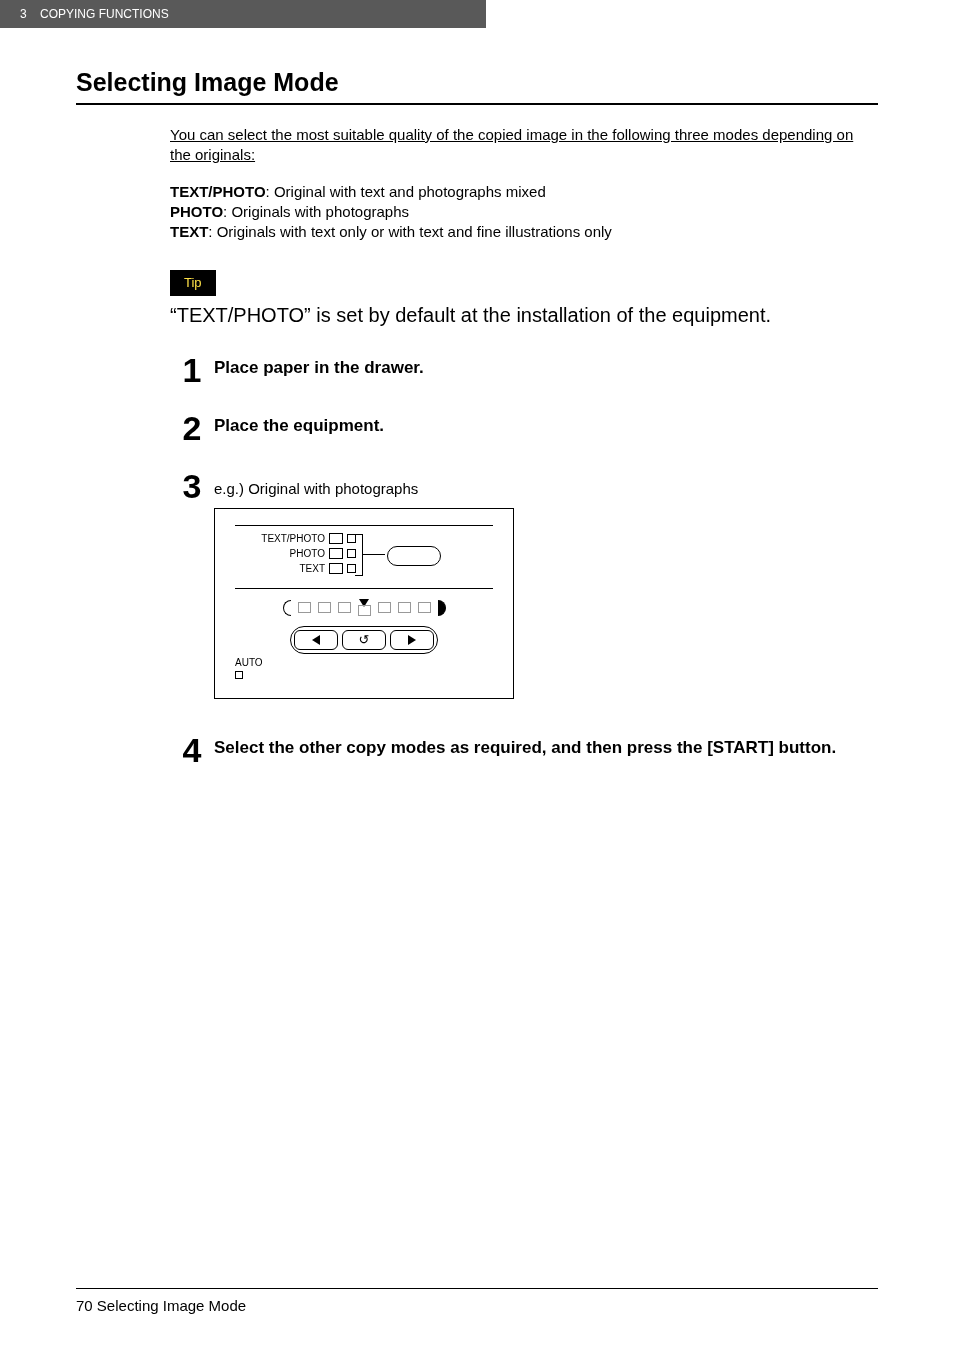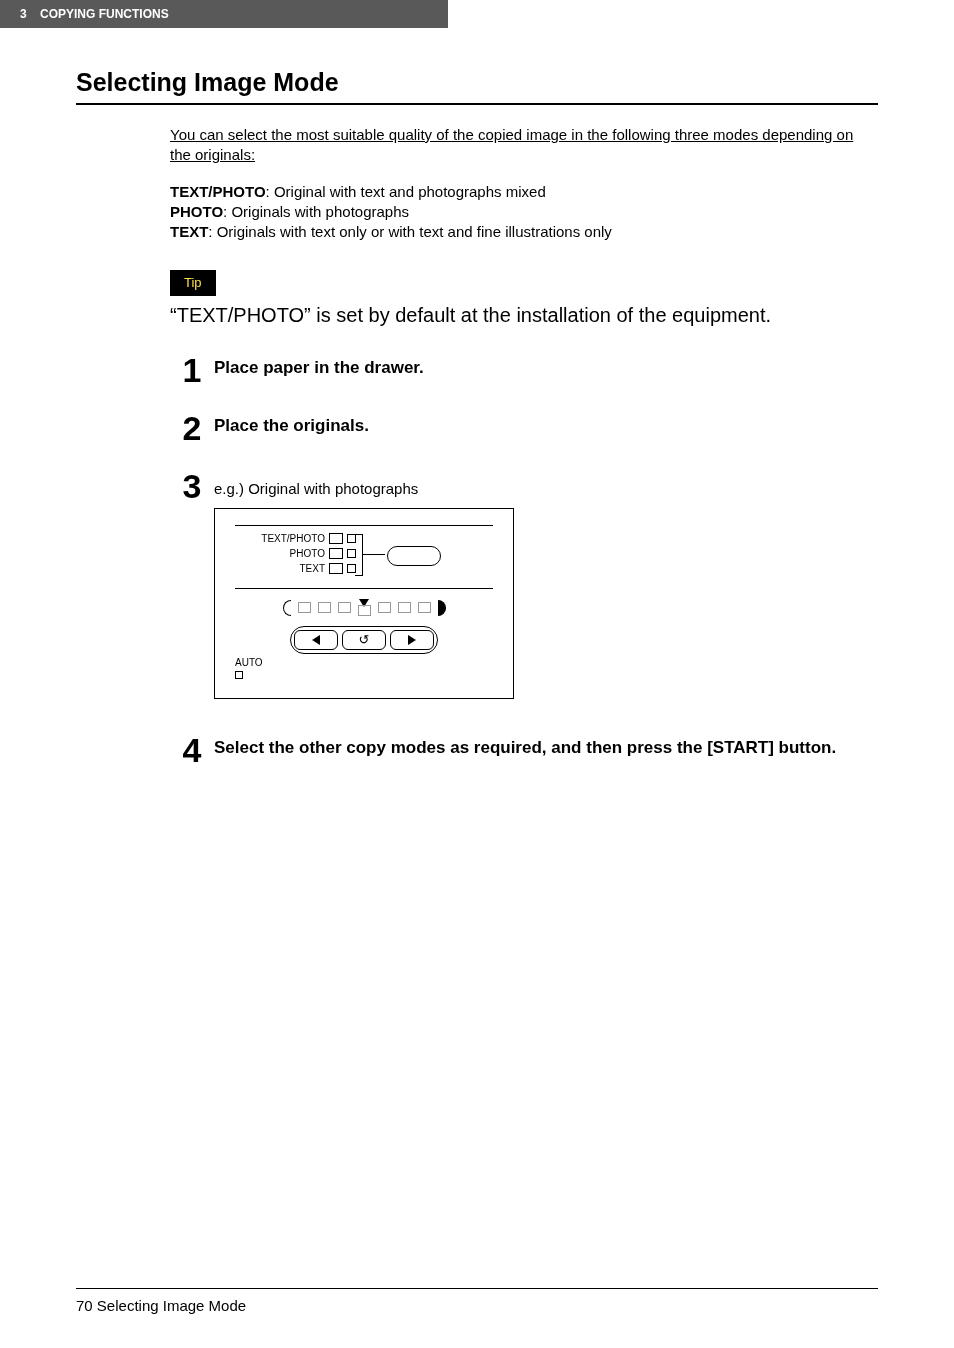--- a/index.html
+++ b/index.html
@@ -12,23 +12,23 @@
       height: 1348px;
       background: #fff;
       font-family: Arial, Helvetica, sans-serif;
       color: #000;
       position: relative;
     }
     .header-tab {
       background: #595959;
       color: #fff;
       padding: 7px 20px 7px 20px;
-      width: 448px;
+      width: 486px;
       font-size: 12px;
-      font-weight: bold;
+      font-weight: normal;
     }
     .header-tab .chapter-num {
       margin-right: 10px;
     }
     .content {
       padding: 0 76px;
     }
     .section-title {
       margin-top: 40px;
       font-size: 25px;
@@ -291,21 +291,21 @@
 
   <div class="steps">
 
     <div class="step">
       <div class="step-num">1</div>
       <div class="step-body">Place paper in the drawer.</div>
     </div>
 
     <div class="step">
       <div class="step-num">2</div>
-      <div class="step-body">Place the originals.</div>
+      <div class="step-body">Place the equipment.</div>
     </div>
 
     <div class="step">
       <div class="step-num">3</div>
       <div class="step-body">
         <div class="step-sub">e.g.) Original with photographs</div>
 
         <div class="panel-illustration">
           <div class="panel-section-line"></div>
           <div class="bracket-group">

